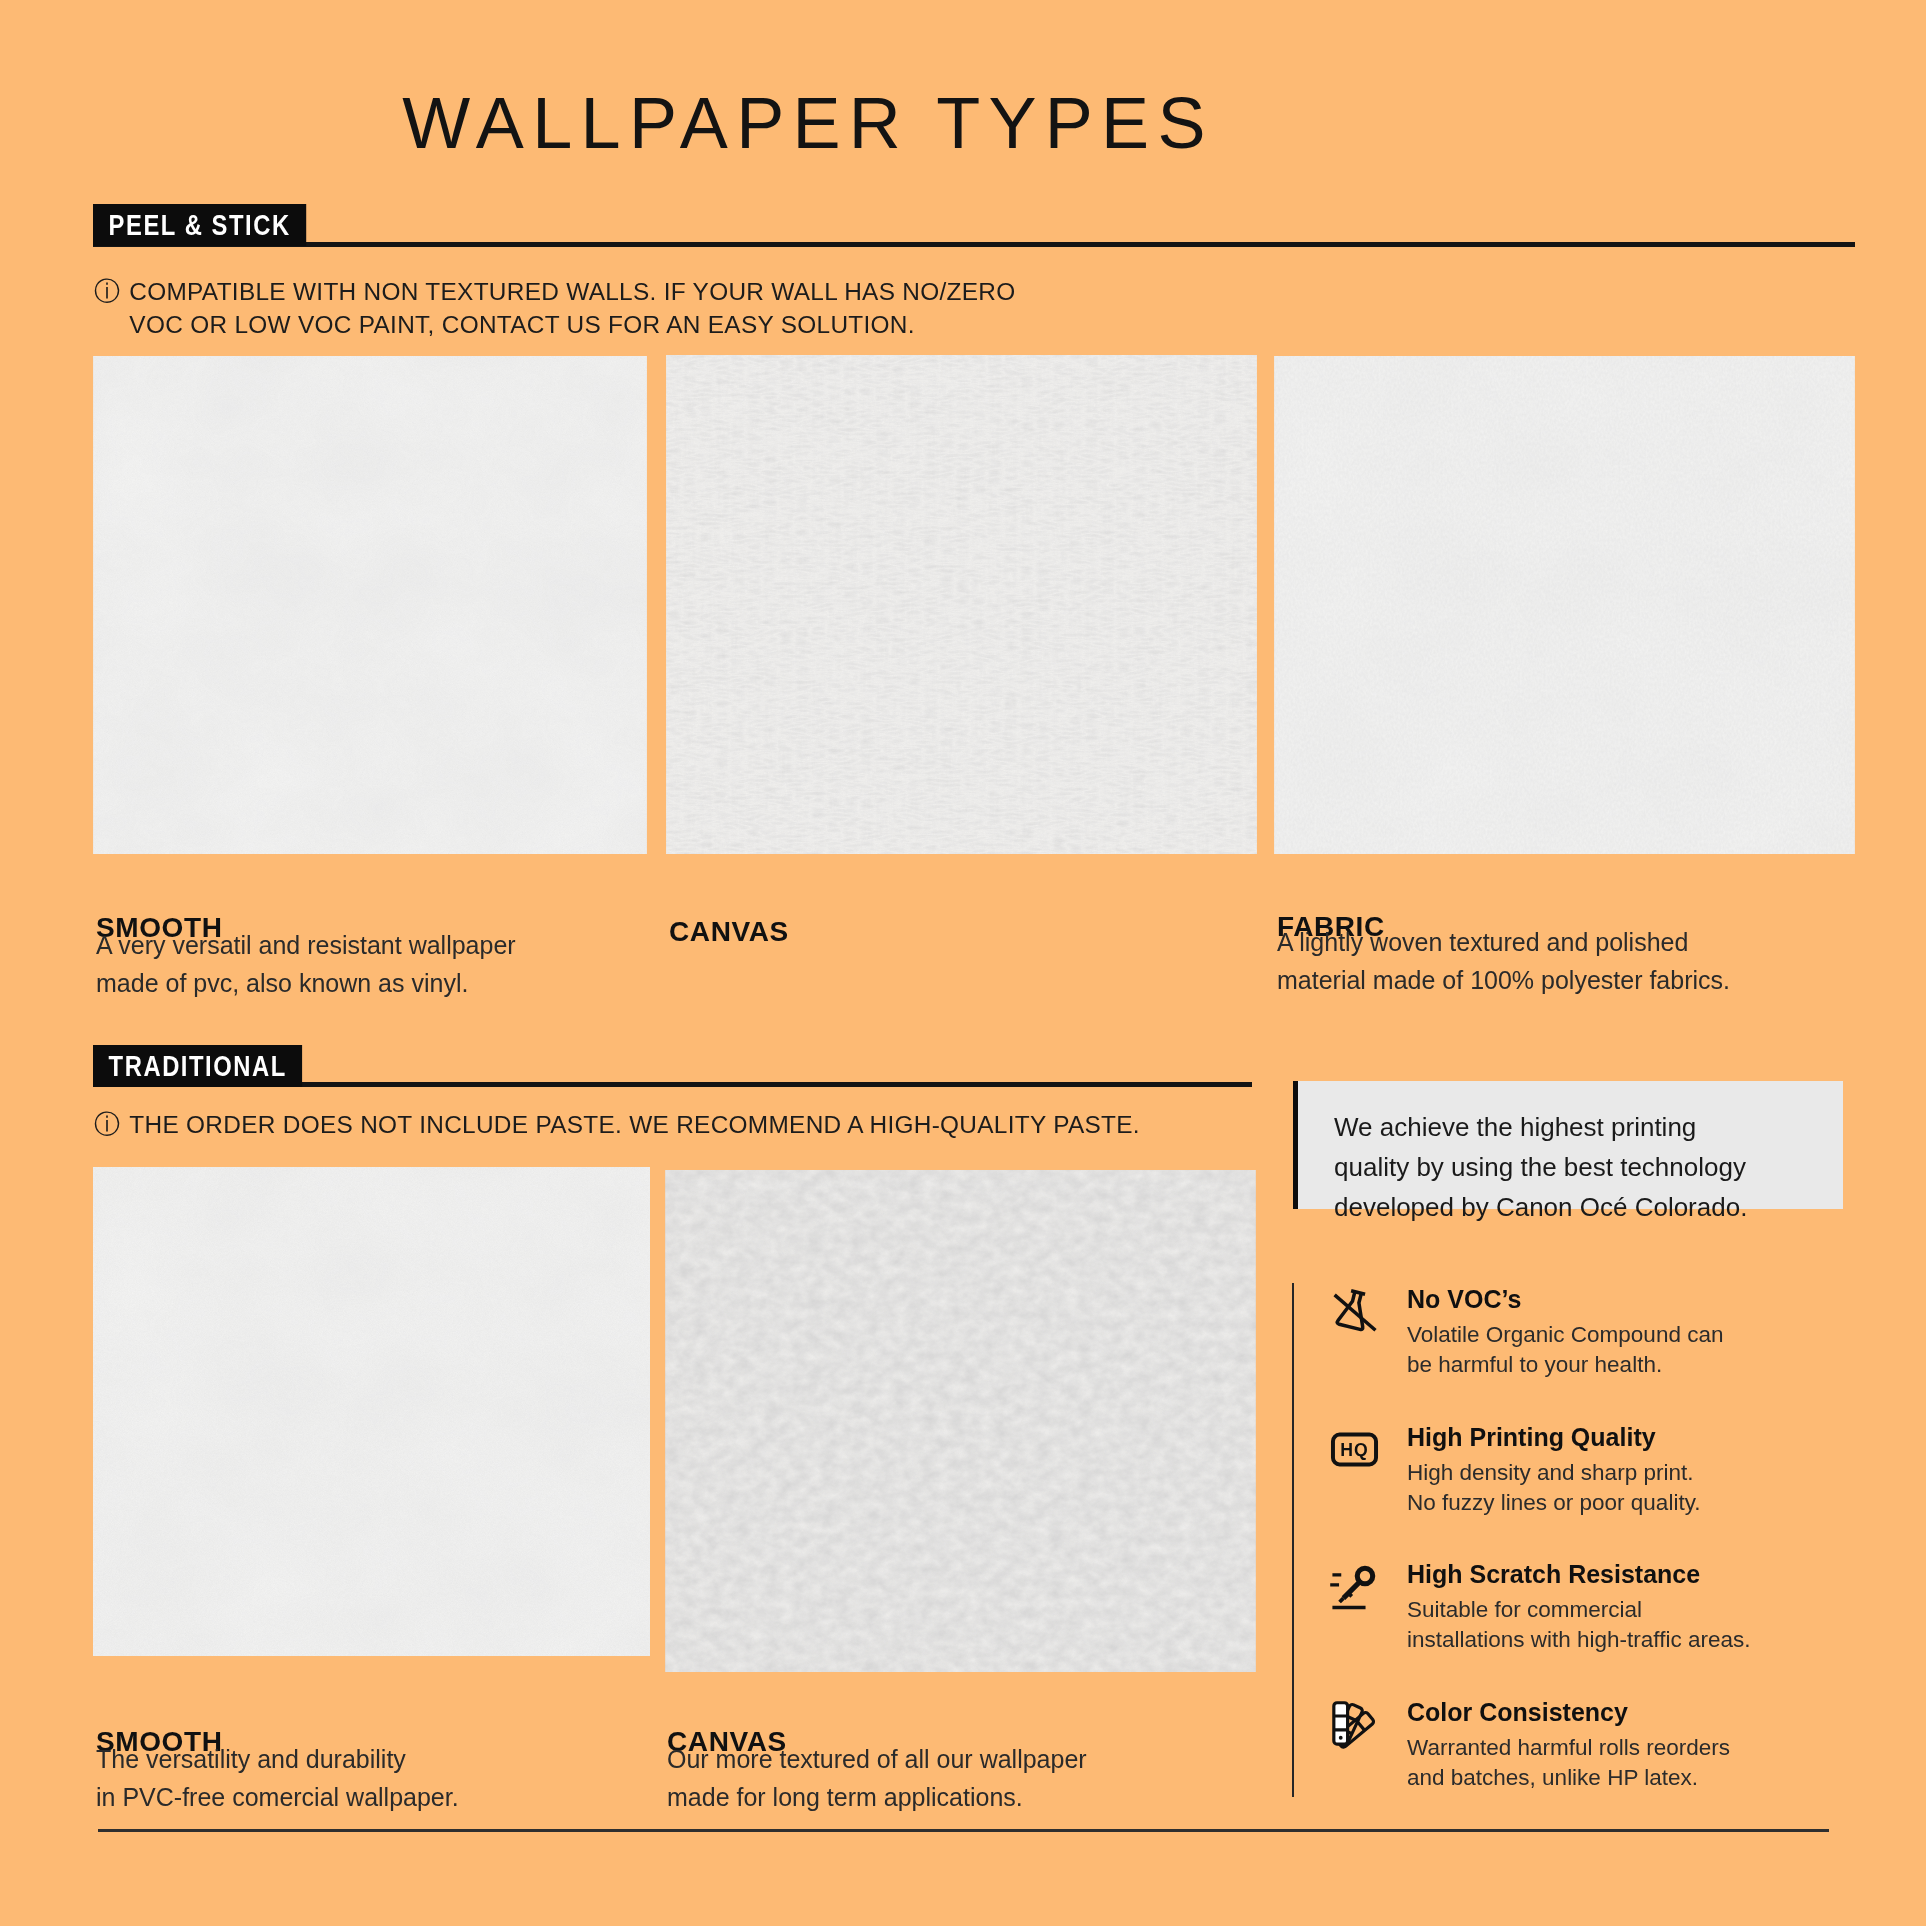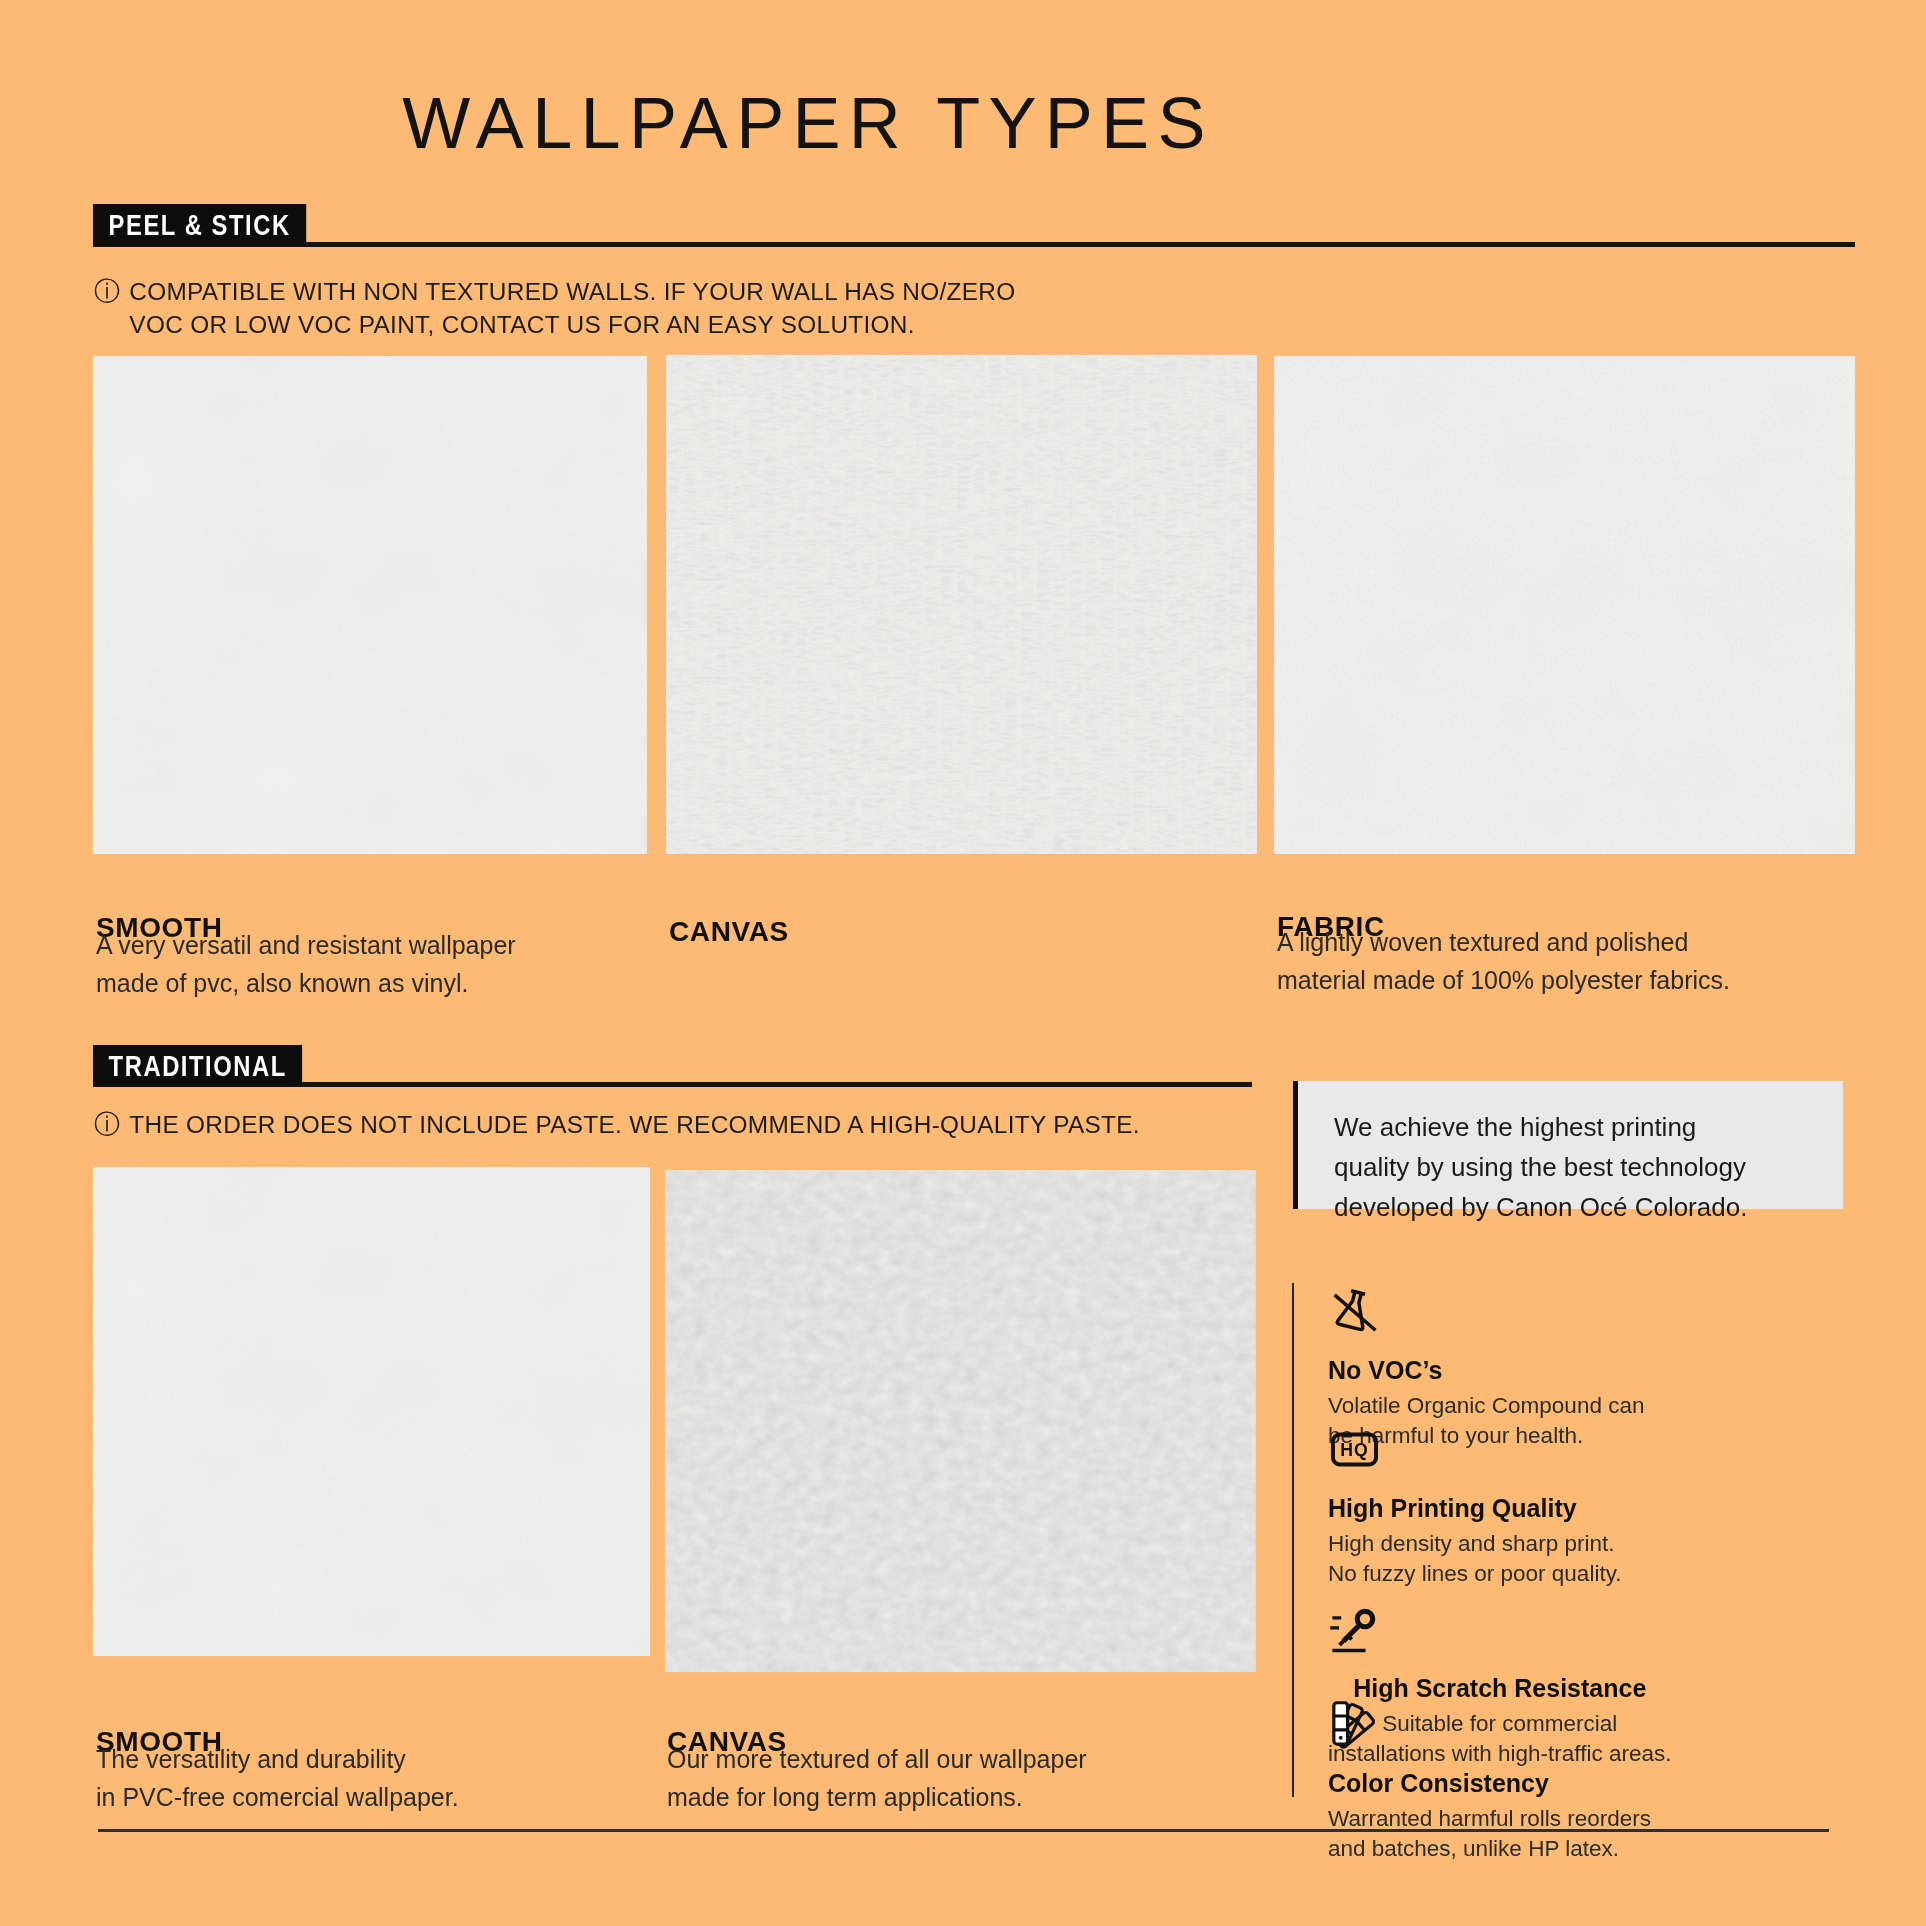--- a/index.html
+++ b/index.html
@@ -23,21 +23,21 @@
   .note{position:absolute;display:flex;gap:9px;font-size:24.4px;line-height:33px;letter-spacing:0.3px;color:#1c1c1c;}
   .info{font-size:26px;line-height:33px;}
   .ntext{white-space:pre-line;}
   .swatch{position:absolute;overflow:hidden;}
   .tex{display:block;width:100%;height:100%;}
   .swname{position:absolute;font-size:28px;font-weight:700;letter-spacing:0.6px;color:#111111;margin-top:30px;}
   .swdesc{position:absolute;font-size:25px;line-height:38px;color:#2a2a2a;white-space:pre-line;}
   .qbox{position:absolute;background:#e9e9e9;border-left:5.8px solid #0c0c0c;}
   .qtext{padding:26px 19px 0 36px;font-size:26px;line-height:40px;color:#1a1a1a;white-space:pre-line;}
   .vrule{position:absolute;width:1.9px;background:#262626;}
-  .feat{position:absolute;left:1328px;width:515px;display:flex;gap:18px;align-items:flex-start;flex-direction:column;}
+  .feat{position:absolute;left:1328px;width:515px;display:flex;gap:26px;align-items:flex-start;}
   .ficon{width:53px;height:53px;flex:0 0 53px;}
   .ficon svg{width:100%;height:100%;display:block;}
   .ftitle{font-size:25px;font-weight:700;color:#101010;margin-bottom:5.8px;}
   .fdesc{font-size:22.5px;line-height:30px;color:#2b2b2b;white-space:pre-line;}
   .defs{position:absolute;width:0;height:0;overflow:hidden;}
 </style>
 </head>
 <body>
 
 <div class="page">
@@ -173,21 +173,21 @@
         <text x="24" y="30" text-anchor="middle" font-size="16" font-weight="bold" fill="#111" font-family="'Liberation Sans','DejaVu Sans',sans-serif" letter-spacing="1">HQ</text>
       </svg>
     </div>
     <div class="ftxt">
       <div class="ftitle">High Printing Quality</div>
       <div class="fdesc">High density and sharp print.
 No fuzzy lines or poor quality.</div>
     </div>
   </div>
 
-  <div class="feat" style="top:1603px;text-align:center;">
+  <div class="feat" style="top:1560px;">
     <div class="ficon">
       <svg viewBox="0 0 48 48" fill="none" stroke="#111">
         <circle cx="33.5" cy="14.5" r="7" stroke-width="4.6"></circle>
         <path d="M28.5 20 L14 34.5" stroke-width="4.6"></path>
         <path d="M14 34.5 l-3.5 3.5 M18.5 30 l3 3" stroke-width="3.4"></path>
         <path d="M4 13.5 h8 M2 22.5 h8" stroke-width="3"></path>
         <path d="M4 43 h30" stroke-width="3"></path>
       </svg>
     </div>
     <div class="ftxt">

